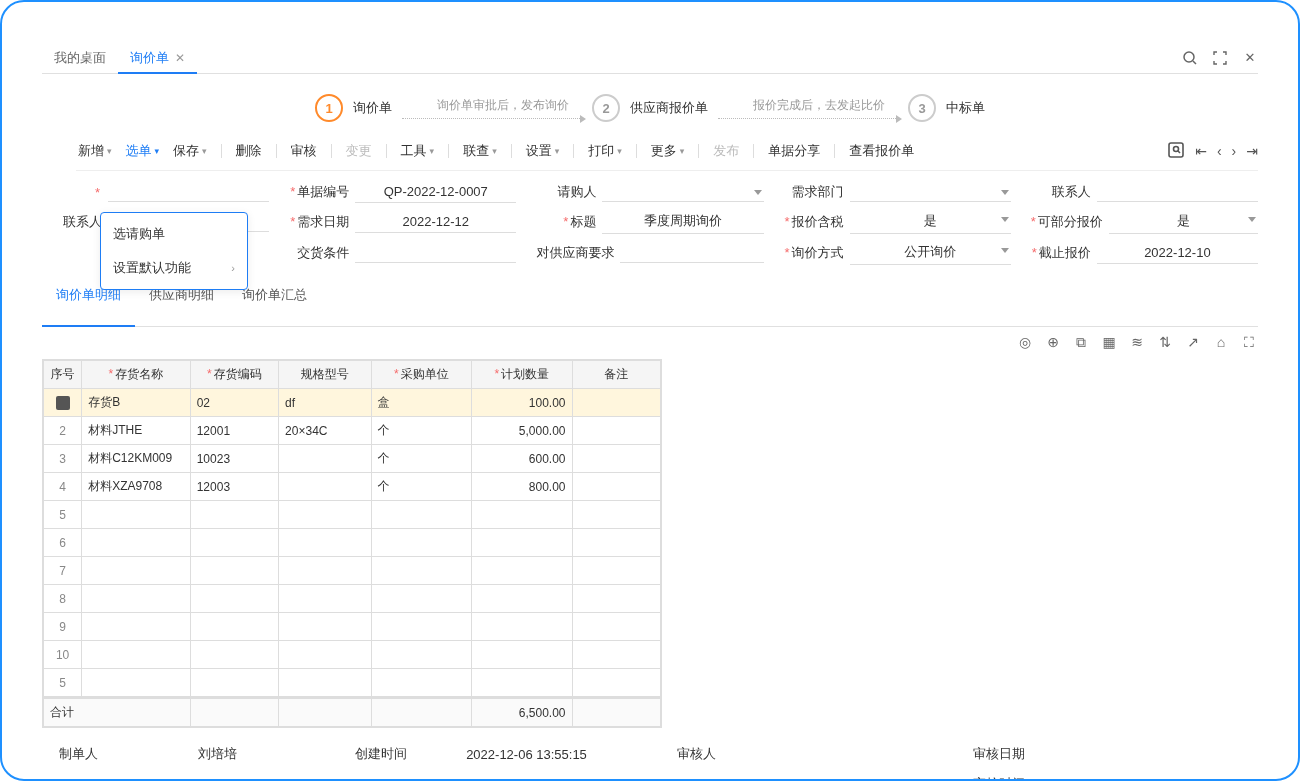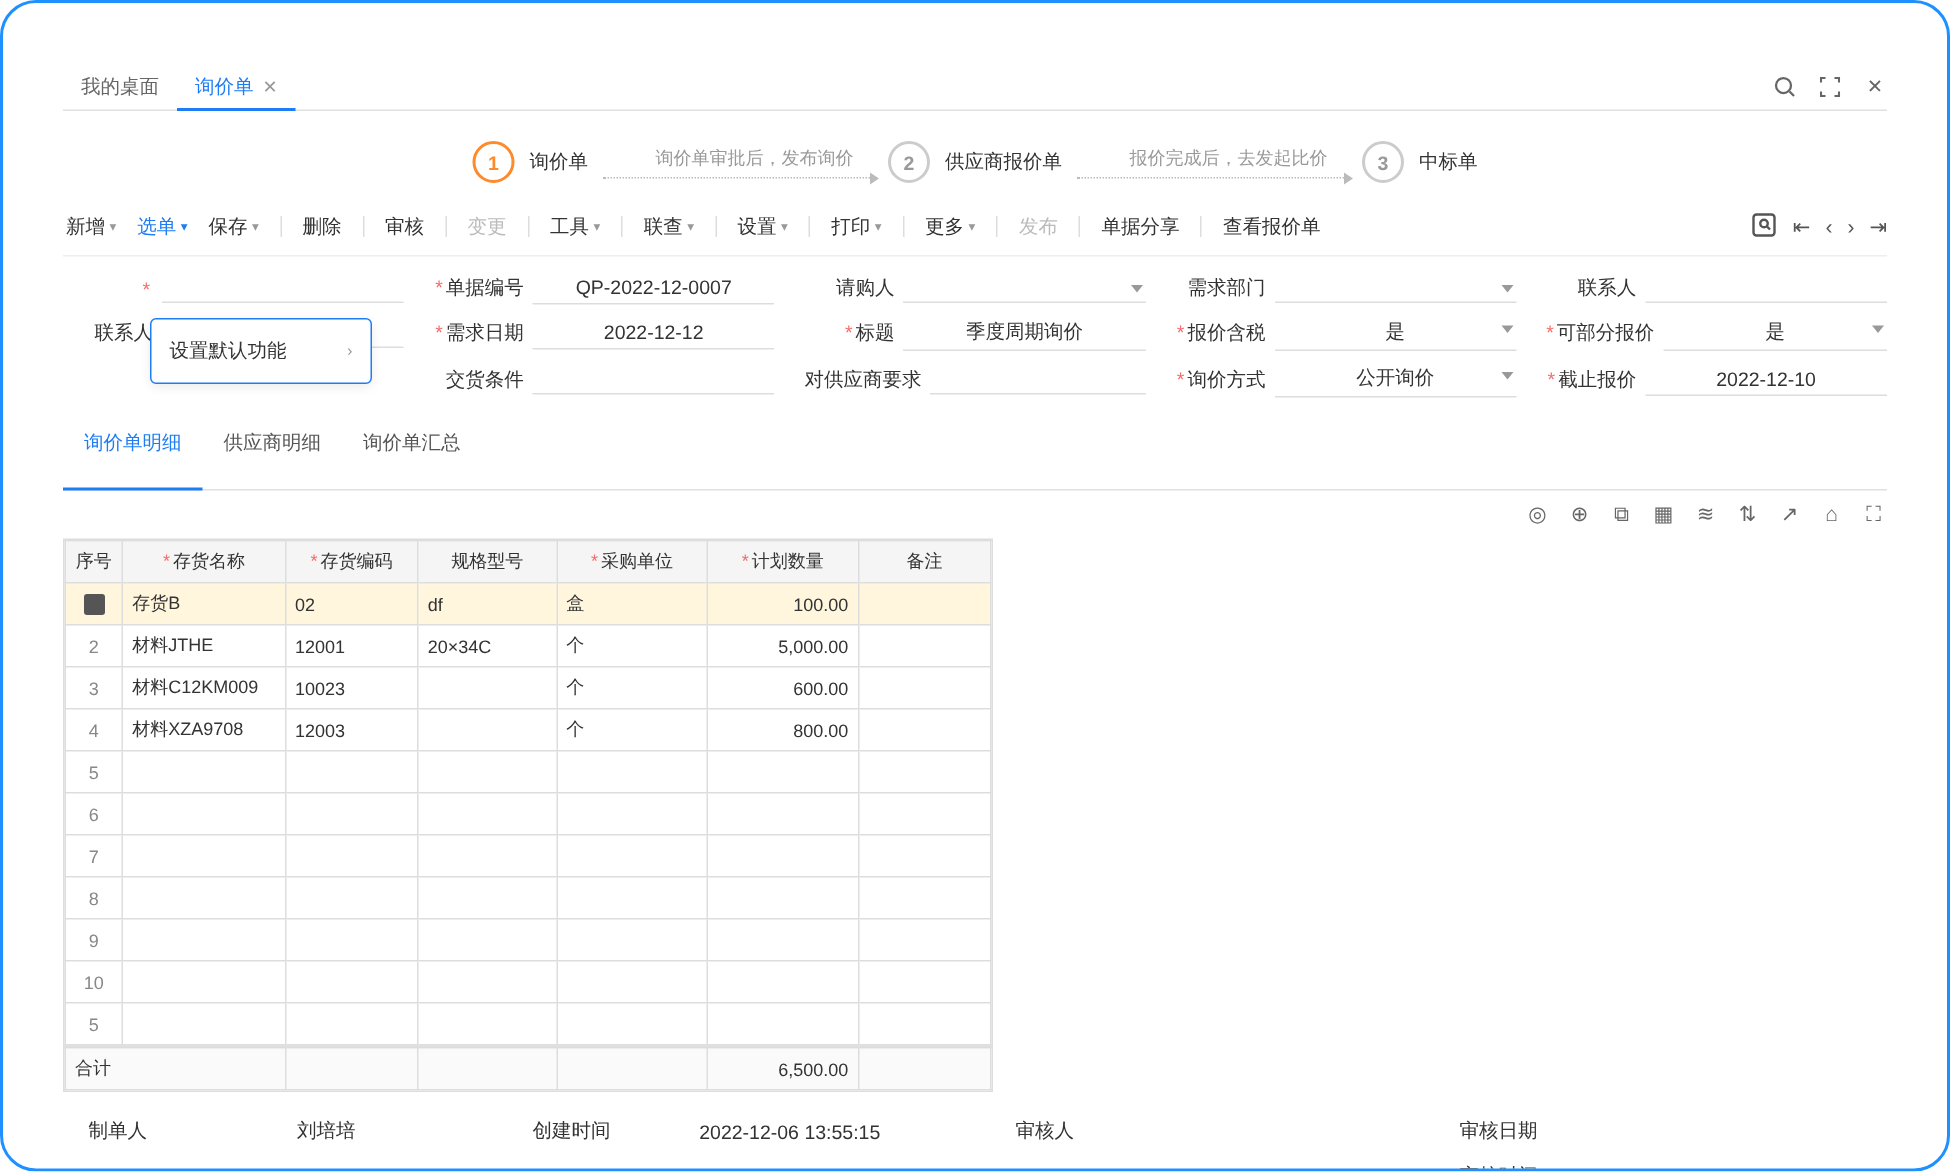--- a/index.html
+++ b/index.html
@@ -21,21 +21,21 @@
 .step { display: flex; align-items: center; gap: 10px; }
 .step-num { width: 28px; height: 28px; border-radius: 50%; border: 2px solid #ccc; display: flex; align-items: center; justify-content: center; font-weight: bold; color: #999; }
 .step.active .step-num { border-color: #ff8a2b; color: #ff8a2b; }
 .step-label { color: #333; }
 .step-hint { font-size: 12px; color: #999; margin-left: 22px; }
 .step-arrow { width: 180px; border-bottom: 1px dotted #bbb; position: relative; }
 .step-arrow::after { content: ""; position: absolute; right: -4px; top: -3px; width: 0; height: 0; border-left: 6px solid #bbb; border-top: 4px solid transparent; border-bottom: 4px solid transparent; }
 .arrow-wrap { display:flex; flex-direction:column; align-items:center; gap:4px; }
 
 
-.toolbar { display: flex; align-items: center; gap: 14px; padding: 6px 2px 10px; border-bottom: 1px solid #eee; position: relative; }
+.toolbar { display: flex; align-items: center; gap: 14px; padding: 6px 2px 10px; border-bottom: 1px solid #eee; position: relative; margin-left: 34px; }
 .tbtn { color: #333; cursor: pointer; display: inline-flex; align-items: center; gap: 2px; }
 .tbtn.disabled { color: #bbb; }
 .tbtn.blue { color: #1e7df5; }
 .car { color: #999; font-size: 9px; margin-left: 1px; }
 .sep { width: 1px; height: 14px; background: #ddd; }
 .toolbar-right { position: absolute; right: 0; display: flex; gap: 10px; align-items: center; }
 .nav-icon { font-size: 14px; color: #555; cursor: pointer; }
 
 
 .dropdown { position: absolute; top: 170px; left: 58px; width: 148px; background: #fff; border: 1px solid #1e7df5; border-radius: 4px; box-shadow: 0 2px 8px rgba(0,0,0,0.08); z-index: 100; padding: 4px 0; }
@@ -188,20 +188,23 @@
             </svg>
       </span>
       <span class="nav-icon">⇤</span>
       <span class="nav-icon">‹</span>
       <span class="nav-icon">›</span>
       <span class="nav-icon">⇥</span>
     </div>
   </div>
 
   <div class="dropdown">
+    <div class="dropdown-item">
+      <span>选请购单</span>
+    </div>
     <div class="dropdown-item">
       <span>设置默认功能</span>
           <span class="chev">›</span>
     </div>
   </div>
 
   <div class="form">
     <div class="field">
           <span class="lab"><span class="req">*</span></span>
           <span class="val"></span>

